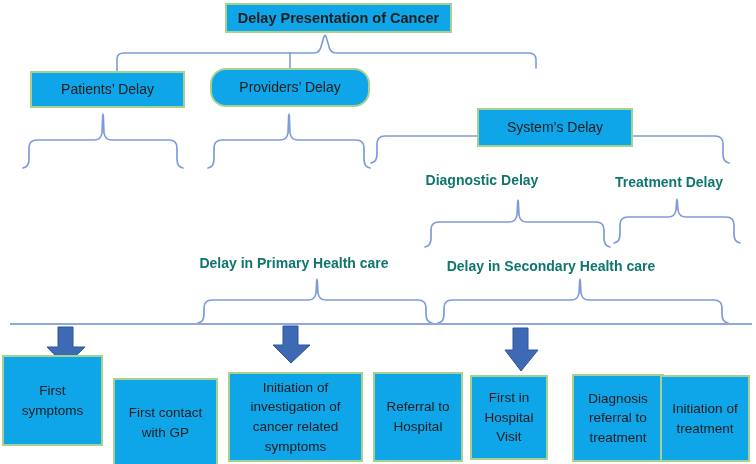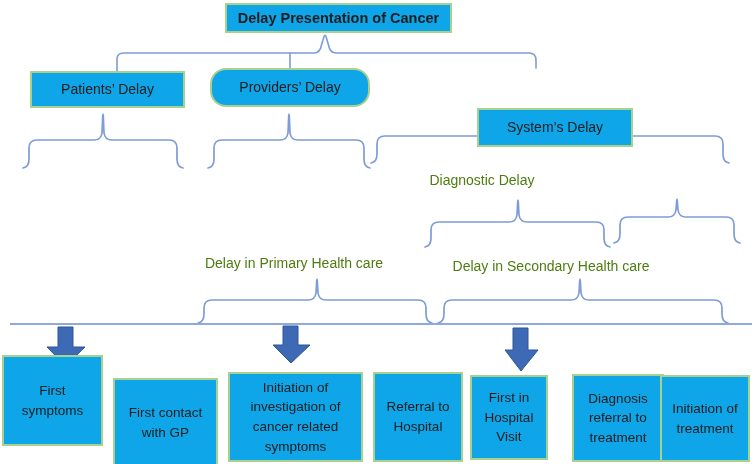--- a/index.html
+++ b/index.html
@@ -23,21 +23,21 @@
     background:#0ea5e9;
     display:flex;align-items:center;justify-content:center;
     text-align:center;
     font-size:14px;line-height:1.3;
   }
   .title-box{font-weight:bold;font-size:14.5px;}
   .phase-label{
     position:absolute;
     transform:translateX(-50%);
     white-space:nowrap;
-    font-size:14px;color:#4d7c0f;
+    font-size:14px;color:#0f766e;font-weight:bold;
   }
   .event-label{white-space:pre-line;font-size:13.5px;line-height:1.45;}
 </style>
 </head>
 <body>
 
 <div class="canvas" style="--box-border: #a9d18e; --connector-line: #7e9cd8; --timeline-line: #8ea9db; --arrow-fill: #3e69b4; --arrow-stroke: #2d5699; --text: #1d1d1d;">
 
   <svg class="lines" viewBox="0 0 756 464" aria-hidden="true">
 
@@ -69,20 +69,21 @@
     <span>Patients’ Delay</span>
   </div>
   <div class="box" style="left:210px;top:68px;width:160px;height:39px;border-radius:16px;">
     <span>Providers’ Delay</span>
   </div>
   <div class="box" style="left:477px;top:68px;width:156px;height:39px;margin-top:40px;">
     <span>System’s Delay</span>
   </div>
 
   <div class="phase-label" style="left:482px;top:172px;">Diagnostic Delay</div>
+  <div class="phase-label" style="left:669px;top:174px;">Treatment Delay</div>
   <div class="phase-label" style="left:551px;top:258px;">Delay in Secondary Health care</div>
   <div class="phase-label" style="left:294px;top:255px;">Delay in Primary Health care</div>
 
   <div class="box" style="left:2px;top:355px;width:101px;height:91px;">
     <span class="event-label">First
 symptoms</span>
   </div>
   <div class="box" style="left:113px;top:370px;width:105px;height:89px;margin-top:8px;">
     <span class="event-label">First contact
 with GP</span>

